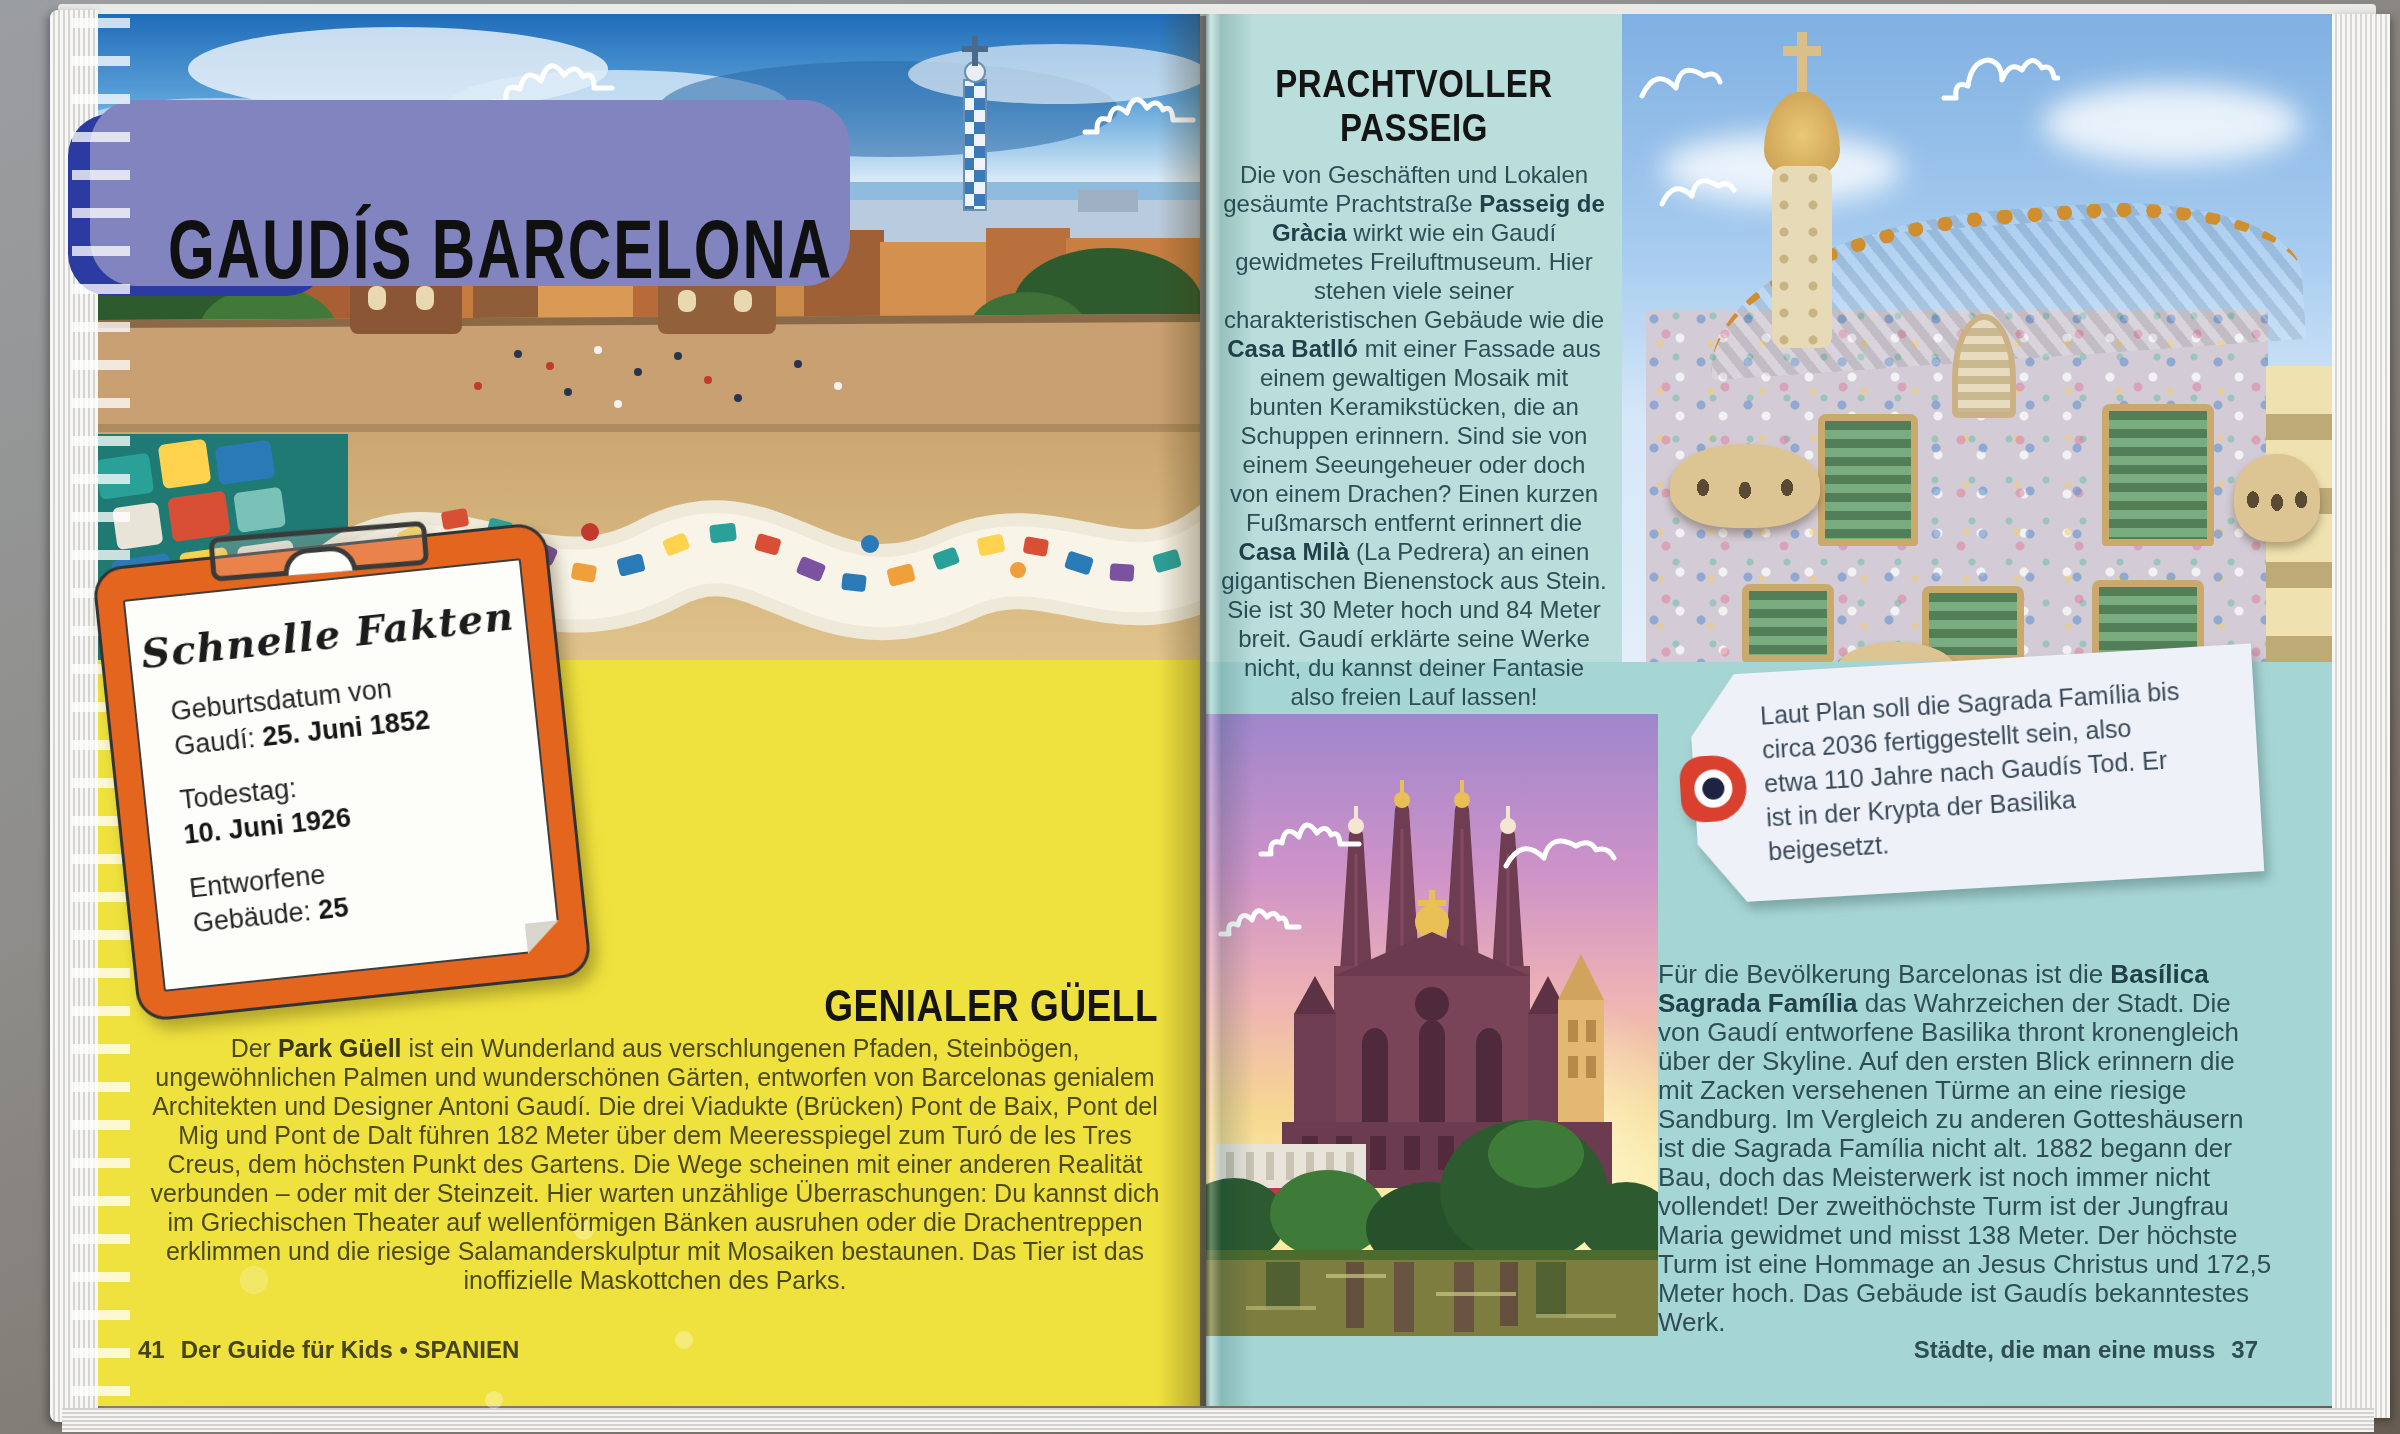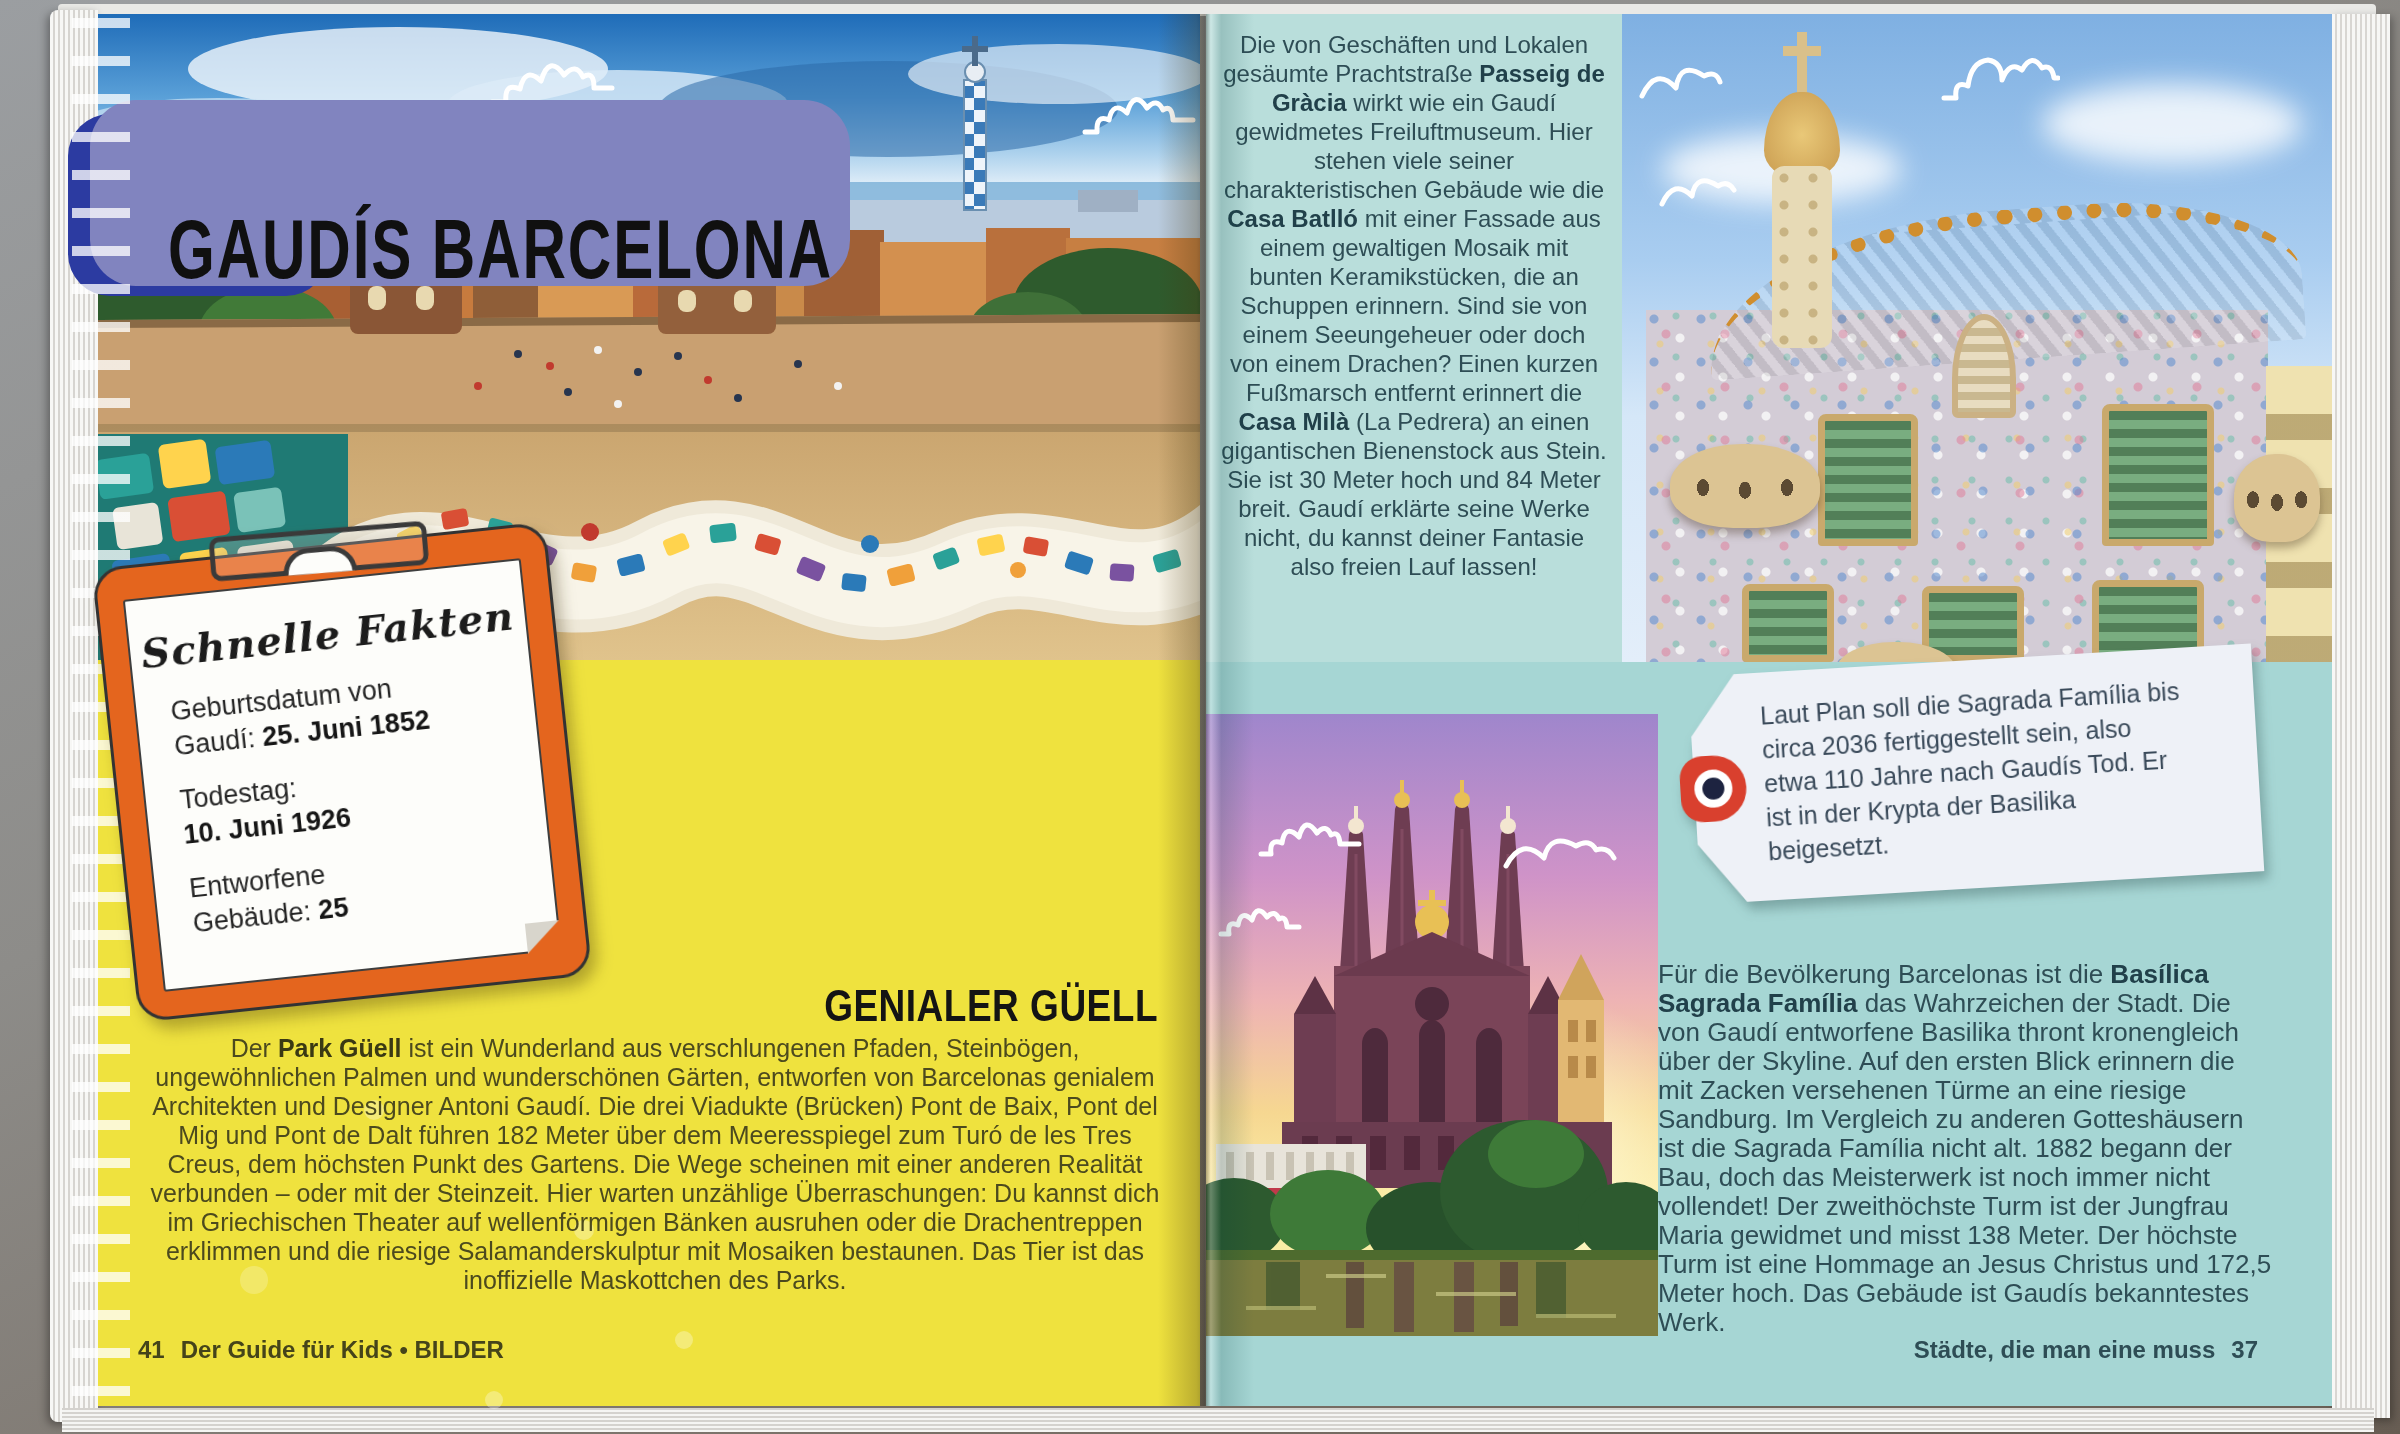--- a/index.html
+++ b/index.html
@@ -322,28 +322,29 @@
 Gebäude: </span><b>25</b></div>
       </div>
       <div class="clip-wire">
           <div class="clip-notch"></div>
         </div>
     </div>
 
     <div class="guell-heading"><span class="stamp">GENIALER GÜELL</span></div>
     <div class="body-left"><span>Der </span><b>Park Güell</b><span> ist ein Wunderland aus verschlungenen Pfaden, Steinbögen, ungewöhnlichen Palmen und wunderschönen Gärten, entworfen von Barcelonas genialem Architekten und Designer Antoni Gaudí. Die drei Viadukte (Brücken) Pont de Baix, Pont del Mig und Pont de Dalt führen 182 Meter über dem Meeresspiegel zum Turó de les Tres Creus, dem höchsten Punkt des Gartens. Die Wege scheinen mit einer anderen Realität verbunden – oder mit der Steinzeit. Hier warten unzählige Überraschungen: Du kannst dich im Griechischen Theater auf wellenförmigen Bänken ausruhen oder die Drachentreppen erklimmen und die riesige Salamanderskulptur mit Mosaiken bestaunen. Das Tier ist das inoffizielle Maskottchen des Parks.</span></div>
     <div class="footer footer-left">
-      <b>41</b><span class="ft">Der Guide für Kids • BILDER</span>
+      <b>41</b><span class="ft">Der Guide für Kids • SPANIEN</span>
     </div>
   </div>
 
   <div class="right-page">
     <div class="splash sr" style="left:80px;top:720px"></div>
 
     <div class="passeig-panel">
+      <div class="passeig-heading"><span class="stamp">PRACHTVOLLER PASSEIG</span></div>
       <div class="passeig-body"><span>Die von Geschäften und Lokalen gesäumte Prachtstraße </span><b>Passeig de Gràcia</b><span> wirkt wie ein Gaudí gewidmetes Freiluftmuseum. Hier stehen viele seiner charakteristischen Gebäude wie die </span><b>Casa Batlló</b><span> mit einer Fassade aus einem gewaltigen Mosaik mit bunten Keramikstücken, die an Schuppen erinnern. Sind sie von einem Seeungeheuer oder doch von einem Drachen? Einen kurzen Fußmarsch entfernt erinnert die </span><b>Casa Milà</b><span> (La Pedrera) an einen gigantischen Bienenstock aus Stein. Sie ist 30 Meter hoch und 84 Meter breit. Gaudí erklärte seine Werke nicht, du kannst deiner Fantasie also freien Lauf lassen!</span></div>
     </div>
 
     <div class="casa-photo">
       <div class="casa-sky"></div>
       <div class="cloud-soft" style="left:40px;top:120px;width:240px;height:70px"></div>
       <div class="cloud-soft" style="left:420px;top:70px;width:260px;height:80px"></div>
       <div class="casa-facade"></div>
       <div class="casa-roof"></div>
       <div class="casa-turret">

